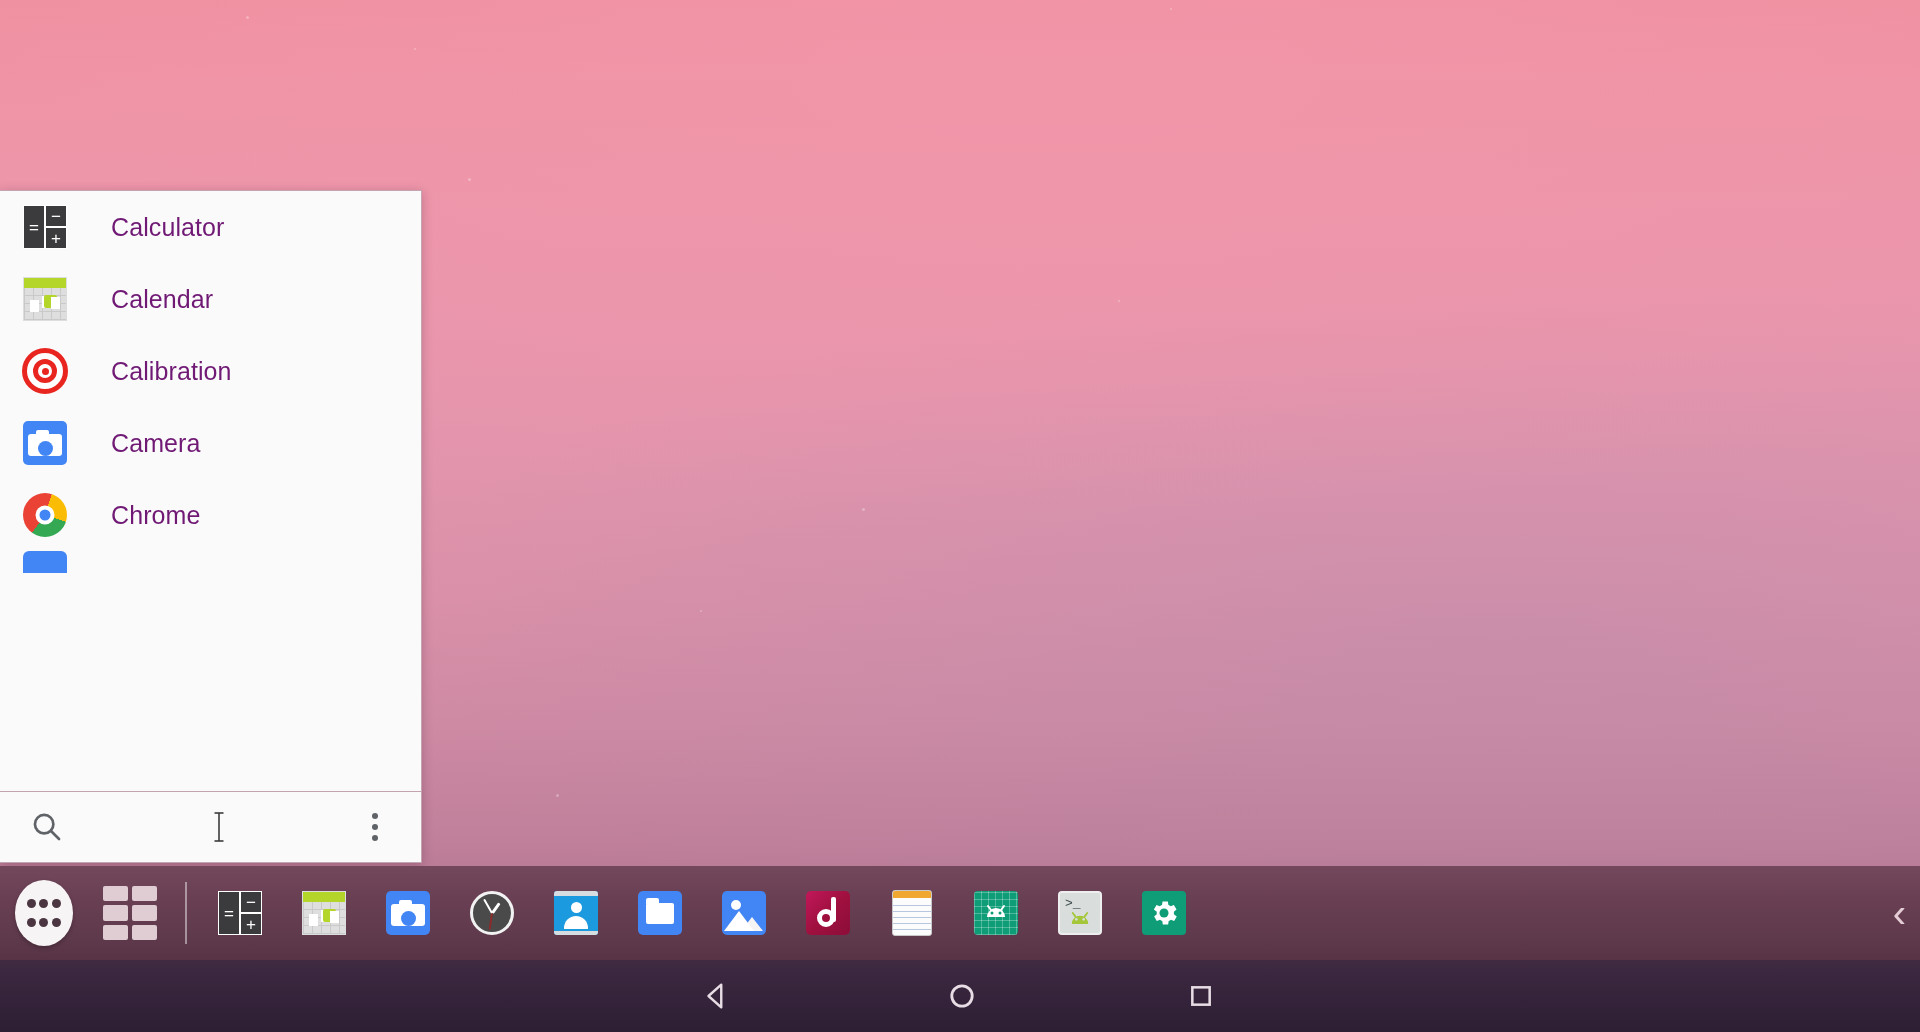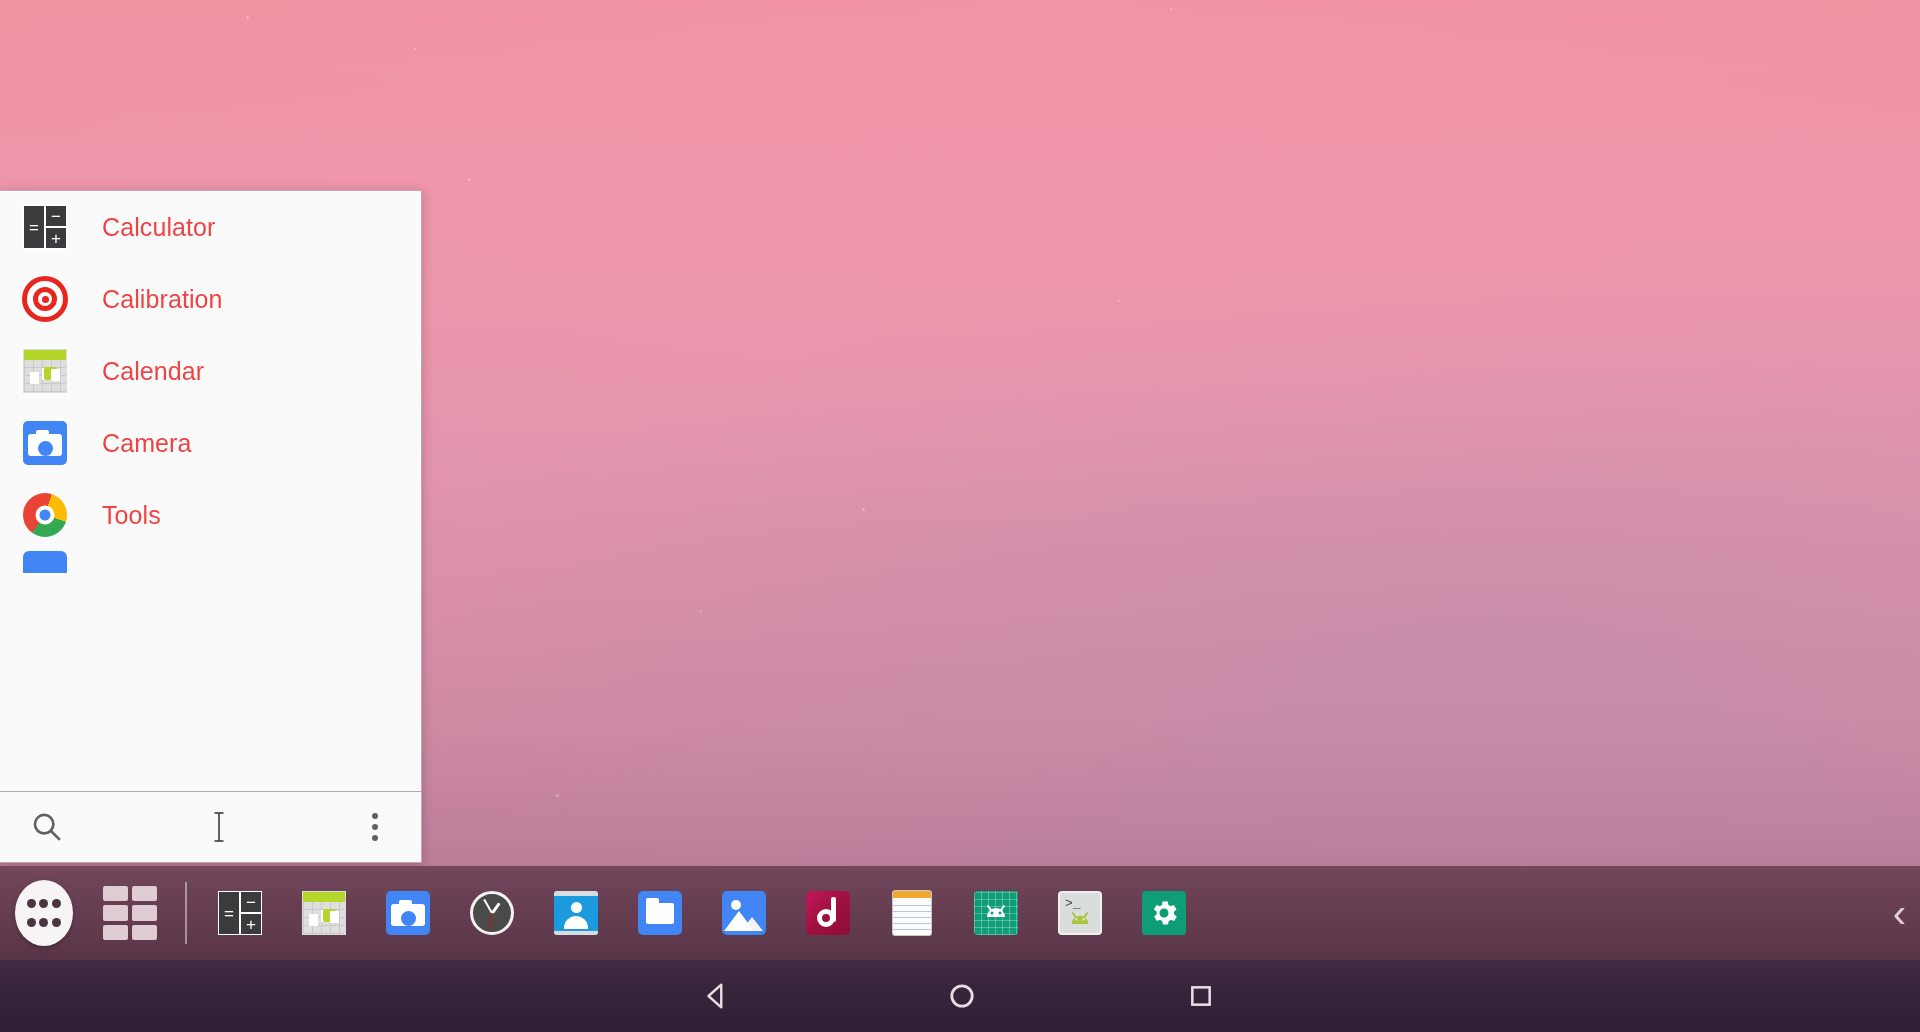--- a/index.html
+++ b/index.html
@@ -51,23 +51,23 @@
     height:72px;
     padding-left:22px;
     box-sizing:border-box;
   }
   .app-row .ico{
     width:46px;height:46px;flex:0 0 46px;
     position:relative;
     display:flex;align-items:center;justify-content:center;
   }
   .app-row .label{
-    margin-left:34px;
+    margin-left:43px;
     font-size:25px;
-    color:#ef4444;
+    color:#701a75;
     letter-spacing:0.1px;
     white-space:nowrap;
   }
 
   
   .search-row{
     background:#fafafa;
     border:1px solid #c4a4b0;
     border-left:none;
     height:72px;
@@ -217,61 +217,61 @@
               <span>−</span>
               <span class="tall">=</span>
               <span>+</span>
             </span>
         </span>
         <span class="label">Calculator</span>
       </div>
 
       <div class="app-row">
         <span class="ico">
-          <span class="target-ico">
-              <span class="r2">
-                <span class="r3"></span>
-              </span>
-            </span>
-        </span>
-        <span class="label">Calibration</span>
-      </div>
-
-      <div class="app-row">
-        <span class="ico">
           <span class="cal-ico">
             <span class="top"></span>
               <span class="g"></span>
             <span class="w" style="left:6px;top:22px;"></span>
             <span class="w" style="left:18px;top:18px;"></span>
             <span class="chip"></span>
             <span class="w" style="right:6px;top:19px;"></span>
           </span>
         </span>
         <span class="label">Calendar</span>
       </div>
 
       <div class="app-row">
         <span class="ico">
+          <span class="target-ico">
+              <span class="r2">
+                <span class="r3"></span>
+              </span>
+            </span>
+        </span>
+        <span class="label">Calibration</span>
+      </div>
+
+      <div class="app-row">
+        <span class="ico">
           <span class="camera-ico">
               <span class="bump"></span>
               <span class="bod"></span>
               <span class="lens"></span>
             </span>
         </span>
         <span class="label">Camera</span>
       </div>
 
       <div class="app-row">
         <span class="ico">
           <span class="chrome-ico">
               <span class="inner"></span>
             </span>
         </span>
-        <span class="label">Tools</span>
+        <span class="label">Chrome</span>
       </div>
 
 
 
 
       <div class="app-row" style="height:40px;align-items:flex-start;">
         <span class="ico" style="height:22px;align-items:flex-start;">
           <span class="blue-stub"></span>
         </span>
       </div>

